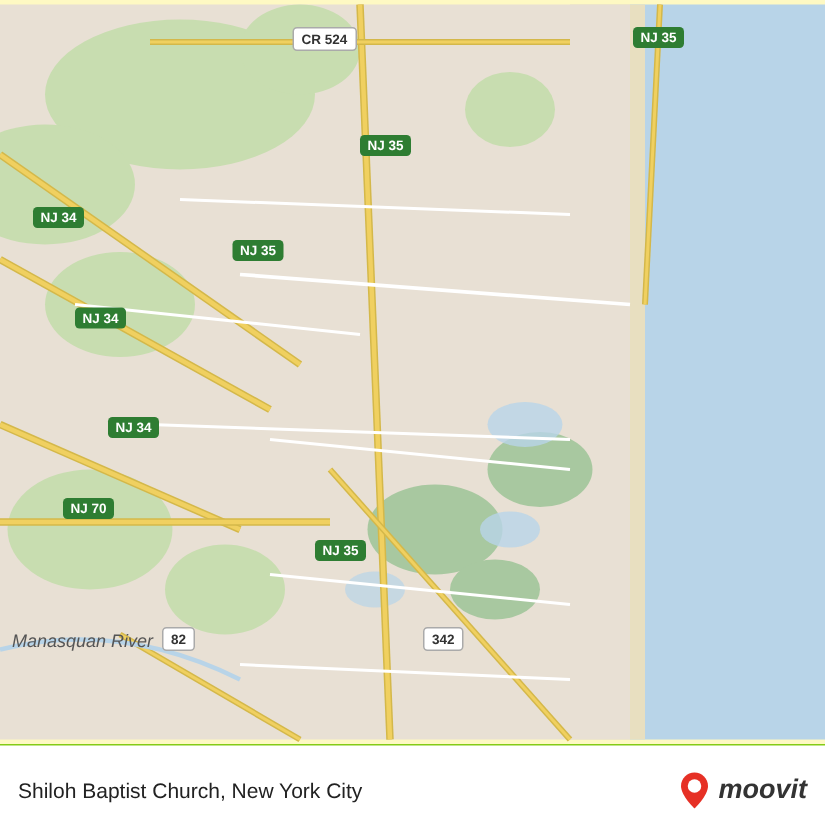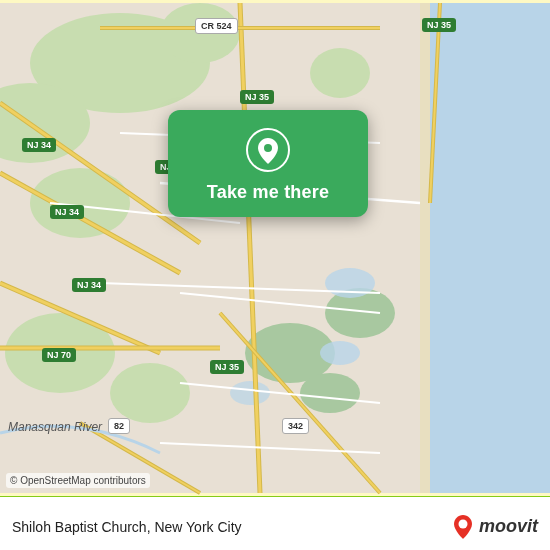--- a/index.html
+++ b/index.html
@@ -187,37 +187,27 @@
     <path d="M 0 430 Q 80 410 160 450" stroke="#b8d4e8" stroke-width="3" fill="none"></path>
   </svg>
 
   <div class="road-badge white-bg" style="top:18px;left:195px;">CR 524</div>
   <div class="road-badge green" style="top:18px;left:422px;">NJ 35</div>
   <div class="road-badge green" style="top:90px;left:240px;">NJ 35</div>
   <div class="road-badge green" style="top:138px;left:22px;">NJ 34</div>
   <div class="road-badge green" style="top:205px;left:50px;">NJ 34</div>
   <div class="road-badge green" style="top:160px;left:155px;">NJ 35</div>
   <div class="road-badge green" style="top:278px;left:72px;">NJ 34</div>
-  <div class="road-badge green" style="top:348px;left:42px;">NJ 70</div>
+  <div class="road-badge green" style="top:332px;left:42px;">NJ 70</div>
   <div class="road-badge green" style="top:360px;left:210px;">NJ 35</div>
   <div class="road-badge white-bg" style="top:418px;left:108px;">82</div>
   <div class="road-badge white-bg" style="top:418px;left:282px;">342</div>
   <div style="position:absolute;top:420px;left:8px;font-size:12px;color:#555;font-style:italic;">Manasquan River</div>
 
-  <div class="attribution">© OpenStreetMap contributors</div>
-
-  <div id="popup-card">
-
-    <svg class="pin-icon" viewBox="0 0 44 44" fill="none" xmlns="http://www.w3.org/2000/svg">
-      <circle cx="22" cy="22" r="21" stroke="white" stroke-width="2" fill="none"></circle>
-      <path d="M22 10 C16.477 10 12 14.477 12 20 C12 27 22 36 22 36 C22 36 32 27 32 20 C32 14.477 27.523 10 22 10 Z" fill="white"></path>
-      <circle cx="22" cy="20" r="4" fill="#3aaa5c"></circle>
-    </svg>
-    <span class="take-me-label">Take me there</span>
-  </div>
+
 </div>
 
 <div id="bottom-bar">
   <span id="location-text">Shiloh Baptist Church, New York City</span>
   <div id="moovit-logo">
 
     <svg width="24" height="28" viewBox="0 0 24 28" fill="none" xmlns="http://www.w3.org/2000/svg">
       <path d="M12 2 C7.03 2 3 6.03 3 11 C3 17.5 12 26 12 26 C12 26 21 17.5 21 11 C21 6.03 16.97 2 12 2 Z" fill="#e63025"></path>
       <circle cx="12" cy="11" r="4.5" fill="white"></circle>
     </svg>

